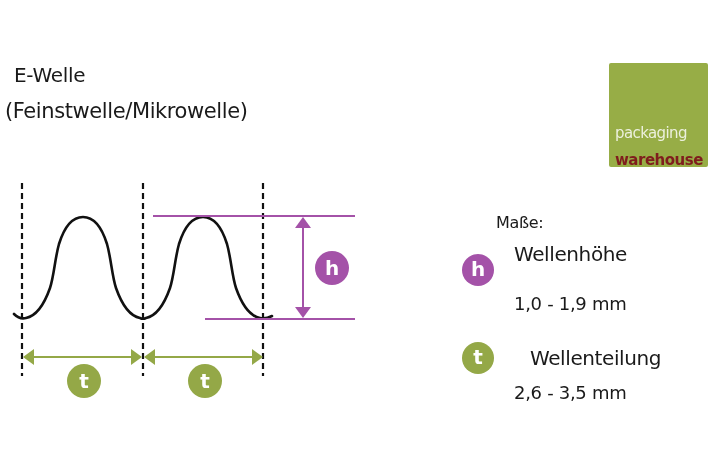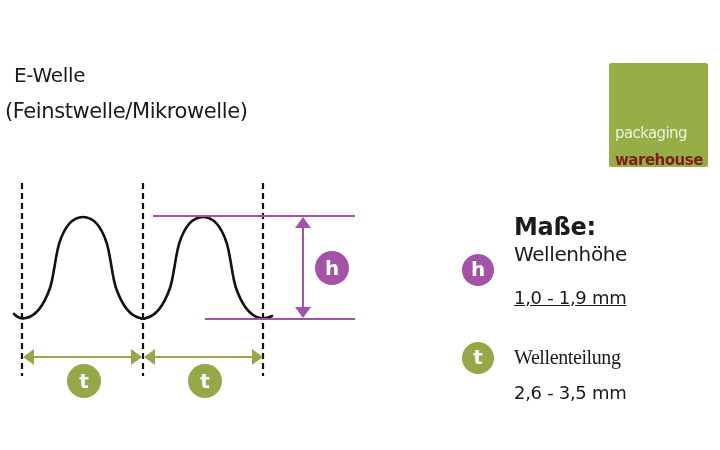--- a/index.html
+++ b/index.html
@@ -53,23 +53,23 @@
       letter-spacing: -0.5px;
       color: #7f1d1d;
       white-space: nowrap;
       margin-top: 11px;
     }
     .diagram {
       left: 0; top: 0;
       width: 720px; height: 450px;
     }
     .legend-heading {
-      left: 514px; top: 213px;
-      font-size: 24px;
-      font-weight: bold;
+      left: 496px; top: 213px;
+      font-size: 16px;
+      font-weight: normal;
       letter-spacing: -0.3px;
       white-space: nowrap;
     }
     .badge {
       width: 32px; height: 32px;
       border-radius: 50%;
       color: #ffffff;
       font-weight: bold;
       font-size: 20px;
       line-height: 31px;
@@ -144,17 +144,17 @@
   <circle cx="84" cy="381" r="17" fill="#94a847"></circle>
   <text x="84" y="388" text-anchor="middle" fill="#ffffff" font-family="DejaVu Sans, sans-serif" font-size="20" font-weight="bold" id="diag-t1">t</text>
   <circle cx="205" cy="381" r="17" fill="#94a847"></circle>
   <text x="205" y="388" text-anchor="middle" fill="#ffffff" font-family="DejaVu Sans, sans-serif" font-size="20" font-weight="bold" id="diag-t2">t</text>
 </svg>
 
 <div class="abs legend-heading">Maße:</div>
 
 <div class="abs badge" style="left:462px; top:254px; background:#a452a8;">h</div>
 <div class="abs legend-label" style="left:514px; top:242px;">Wellenhöhe</div>
-<div class="abs legend-value" style="left:514px; top:287px;text-decoration:underline;">1,0 - 1,9 mm</div>
+<div class="abs legend-value" style="left:514px; top:293px;">1,0 - 1,9 mm</div>
 
 <div class="abs badge" style="left:462px; top:342px; background:#94a847;">t</div>
-<div class="abs legend-label" style="left:514px; top:346px;font-family:Liberation Serif, serif;">Wellenteilung</div>
+<div class="abs legend-label" style="left:530px; top:346px;">Wellenteilung</div>
 <div class="abs legend-value" style="left:514px; top:382px;text-align:right;">2,6 - 3,5 mm</div>
 
 </body></html>

